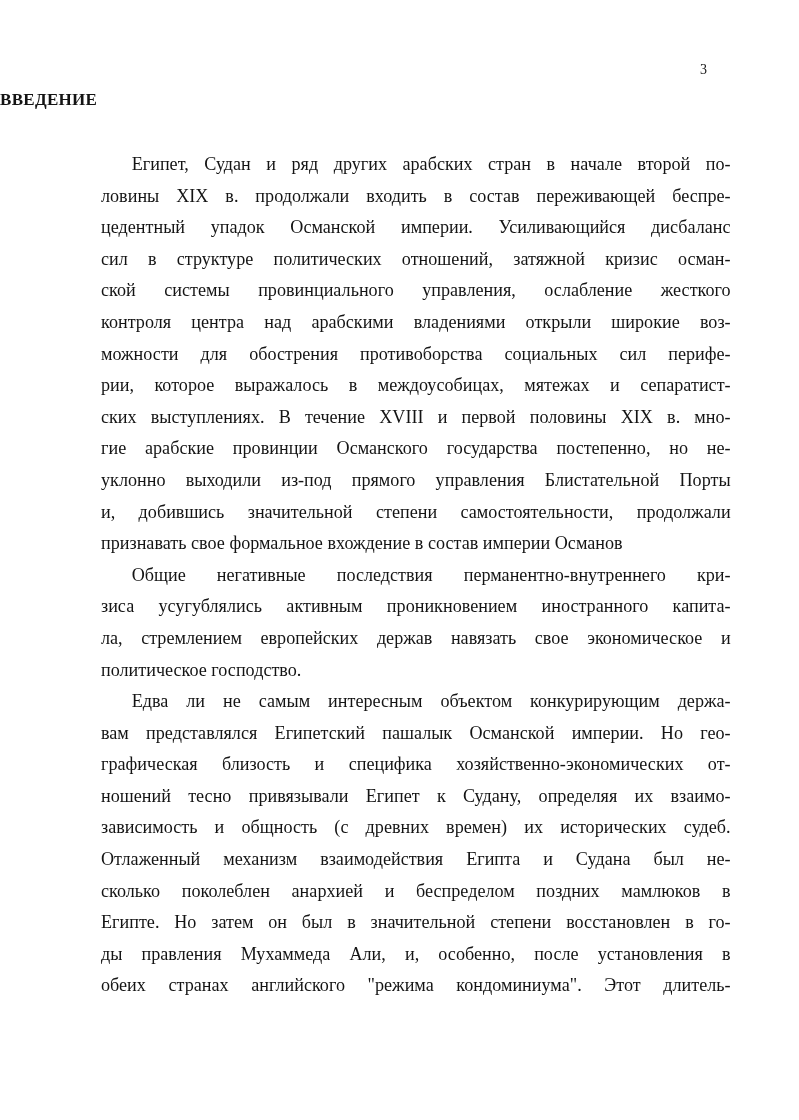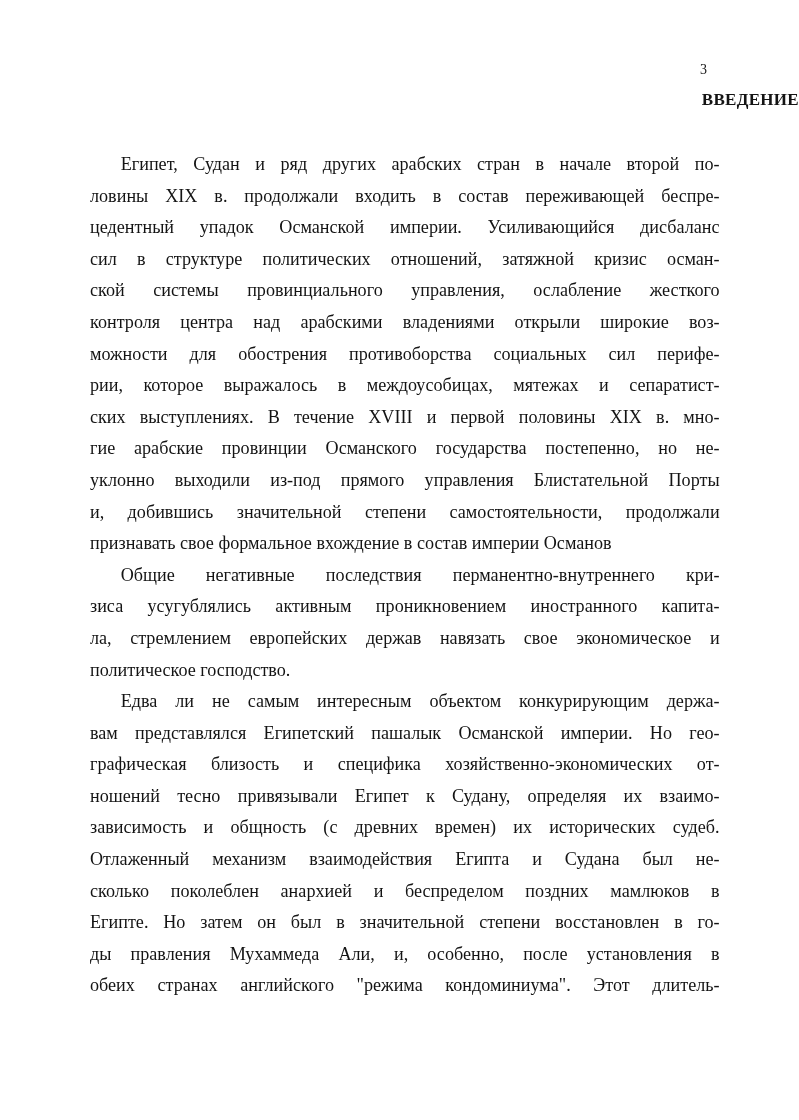--- a/index.html
+++ b/index.html
@@ -20,29 +20,29 @@
       left: 700px;
       top: 62px;
       font-size: 14px;
       line-height: 16px;
     }
     .heading {
       position: absolute;
       left: 0;
       width: 799px;
       top: 89px;
-      text-align: right;
+      text-align: left;
       font-weight: bold;
       font-size: 17px;
       letter-spacing: 0.3px;
       line-height: 22px;
     }
     .body-text {
       position: absolute;
-      left: 90px;
+      left: 101px;
       top: 148px;
       width: 630px;
     }
     .line {
       display: block;
       height: 31.6px;
       line-height: 31.6px;
       font-size: 19.5px;
       white-space: nowrap;
       text-align: justify;

